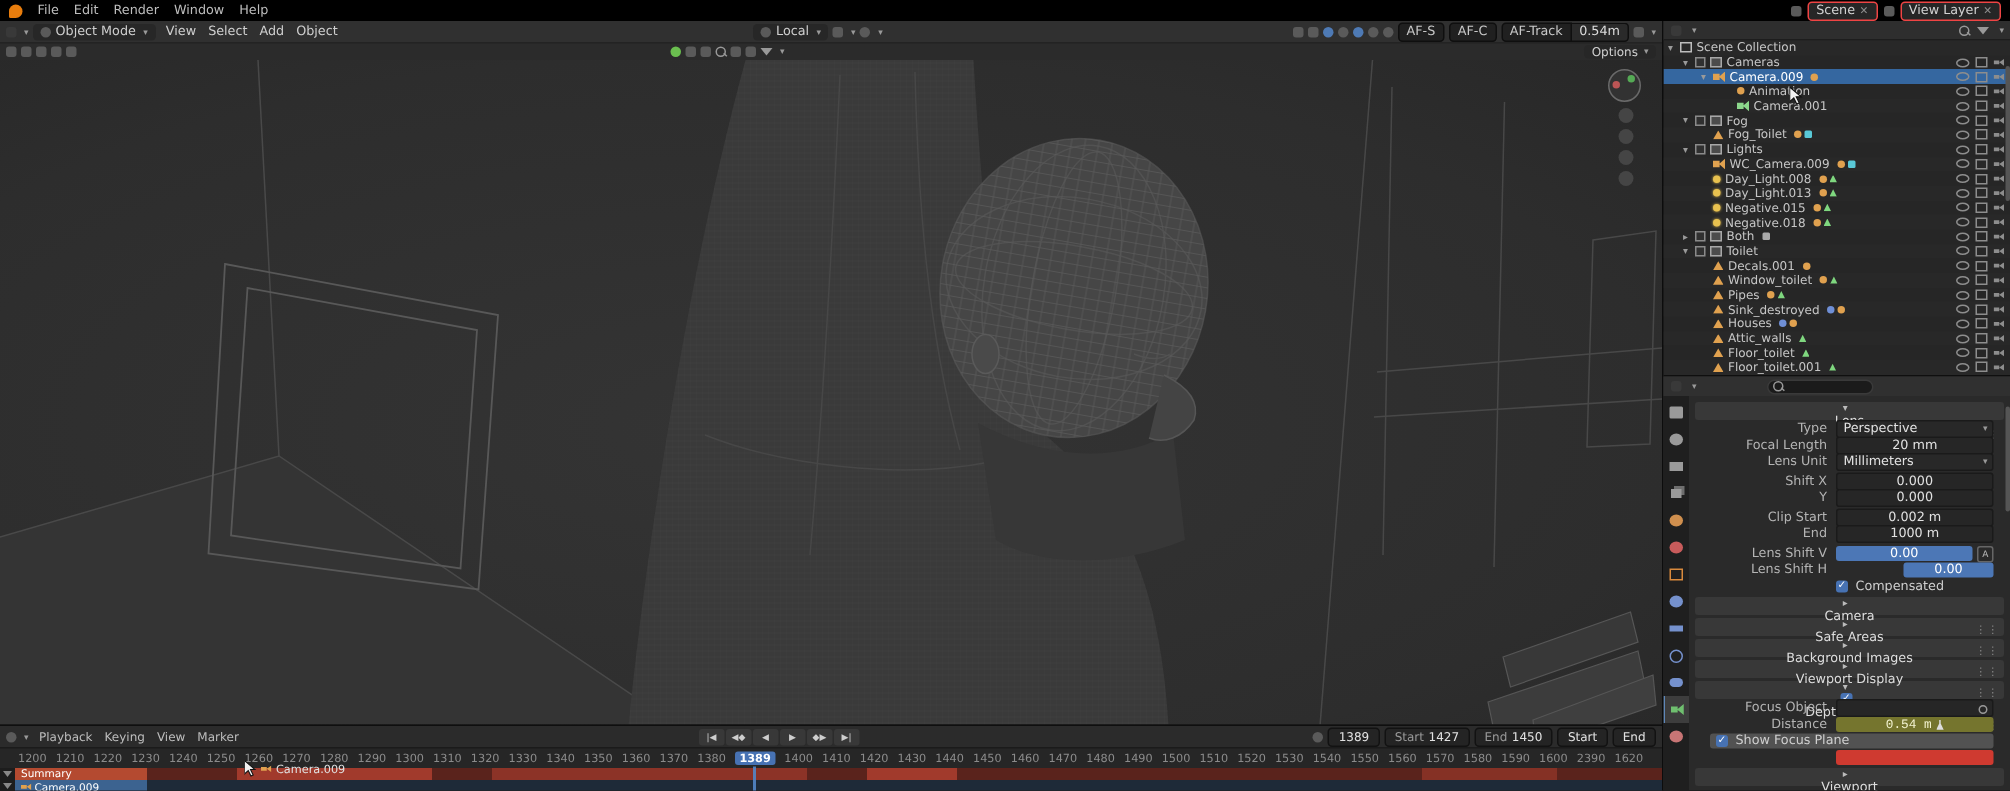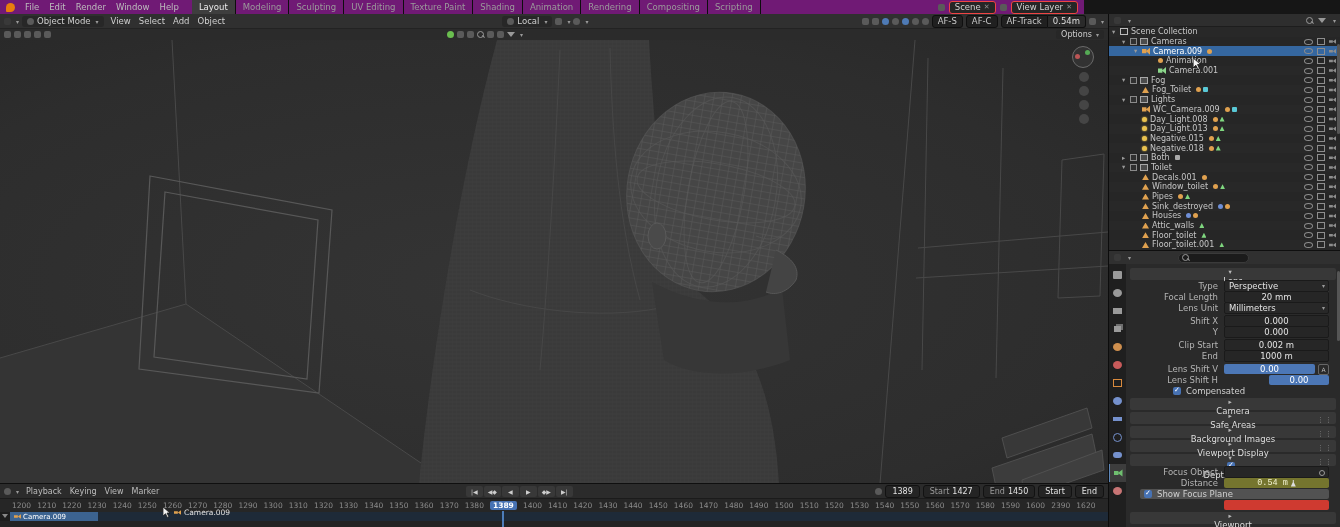--- a/index.html
+++ b/index.html
@@ -3,21 +3,21 @@
 <meta charset="utf-8">
 <style>
   html,body{margin:0;padding:0;width:1340px;height:527px;overflow:hidden;background:#161616;
     font-family:"DejaVu Sans",sans-serif;-webkit-font-smoothing:antialiased;}
   #app{position:relative;width:1340px;height:527px;font-size:9px;color:#c8c8c8;}
   .fx{display:flex;align-items:center;}
   .sp1{flex:1;}
   .caret{font-size:6px;color:#9a9a9a;margin-left:2px;}
 
   
-  #topbar{position:absolute;left:0;top:0;width:1084px;height:14px;background:#701a75;display:flex;
+  #topbar{position:absolute;left:0;top:0;width:1340px;height:14px;background:#000000;display:flex;
     align-items:center;font-size:8.5px;color:#bdbdbd;z-index:6;}
   .logo{width:9px;height:9px;margin:0 5px 0 6px;background:#e87d0d;border-radius:50% 50% 50% 1px;}
   .tmenu{padding:0 5px;cursor:default;}
   .ws{display:flex;height:14px;margin-left:8px;}
   .wtab{padding:0 7px;height:14px;line-height:14px;color:#9b9b9b;border-right:1px solid #0d0d0d;white-space:nowrap;}
   .wtab.on{background:#3e3e3e;color:#ececec;}
   .tright{margin-left:auto;display:flex;align-items:center;gap:4px;margin-right:6px;}
   .pill{display:flex;align-items:center;gap:3px;background:#262626;border:1px solid #ef4444;border-radius:3px;
     height:11px;padding:0 5px;color:#d2d2d2;}
   .xico{color:#8d8d8d;font-size:7px;}
@@ -185,33 +185,20 @@
   <div id="topbar">
     <span class="logo"></span>
     <div class="fx">
 
     <span class="tmenu">File</span>
         <span class="tmenu">Edit</span>
         <span class="tmenu">Render</span>
         <span class="tmenu">Window</span>
         <span class="tmenu">Help</span>
       </div>
-    <div class="ws">
-
-    <span class="wtab on">Layout</span>
-        <span class="wtab">Modeling</span>
-        <span class="wtab">Sculpting</span>
-        <span class="wtab">UV Editing</span>
-        <span class="wtab">Texture Paint</span>
-        <span class="wtab">Shading</span>
-        <span class="wtab">Animation</span>
-        <span class="wtab">Rendering</span>
-        <span class="wtab">Compositing</span>
-        <span class="wtab">Scripting</span>
-      </div>
     <div class="tright">
       <span class="gi s"></span>
       <span class="pill">
         <span>Scene</span>
         <span class="xico">✕</span>
       </span>
       <span class="gi s"></span>
       <span class="pill">
         <span>View Layer</span>
         <span class="xico">✕</span>
@@ -433,20 +420,30 @@
         <span class="rlabel">1540</span>
         <span class="rlabel">1550</span>
         <span class="rlabel">1560</span>
         <span class="rlabel">1570</span>
         <span class="rlabel">1580</span>
         <span class="rlabel">1590</span>
         <span class="rlabel">1600</span>
         <span class="rlabel">2390</span>
         <span class="rlabel">1620</span>
       </div>
+    <div class="ch" id="ch1">
+      <span class="chfilter"></span>
+      <span class="chlabel sum">Summary</span>
+      <div class="sumtrack">
+        <i class="seg" style="left:60px;width:130px"></i>
+        <i class="seg" style="left:230px;width:210px;opacity:.7"></i>
+        <i class="seg" style="left:480px;width:60px"></i>
+        <i class="seg" style="left:850px;width:90px;opacity:.6"></i>
+      </div>
+    </div>
     <div class="ch" id="ch2">
       <span class="chfilter"></span>
       <span class="chlabel camlab">
         <span class="minicam"></span>
         <span>Camera.009</span>
       </span>
       <div class="camtrack"></div>
     </div>
     <div id="playhead"></div>
     <div id="ghost">
@@ -912,21 +909,21 @@
           <div class="prow" style="margin-top:3px;">
             <span class="plabel">Lens Shift V</span>
             <span class="pblue">0.00</span>
             <span class="deco"></span>
           </div>
           <div class="prow">
             <span class="plabel">Lens Shift H</span>
             <span style="flex:.75"></span>
             <span class="pblue">0.00</span>
           </div>
-          <div class="prow" style="margin-left:47px;">
+          <div class="prow" style="margin-left:98px;">
             <span class="cbx"></span>
             <span class="cbxlabel">Compensated</span>
           </div>
 
           <div>
 
               <div class="phead">
                 <span class="sarr c"></span>
                 <span>Camera</span>
                 <span class="dots"></span>

